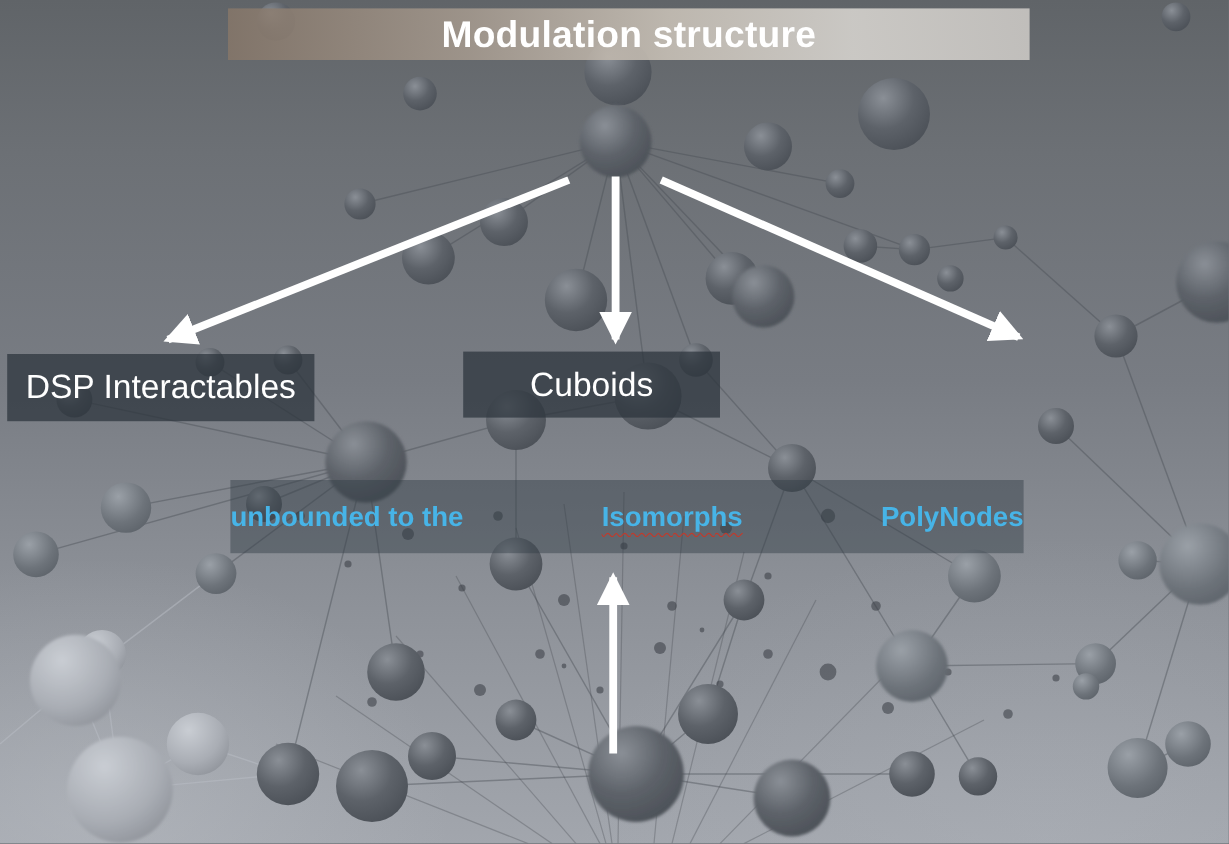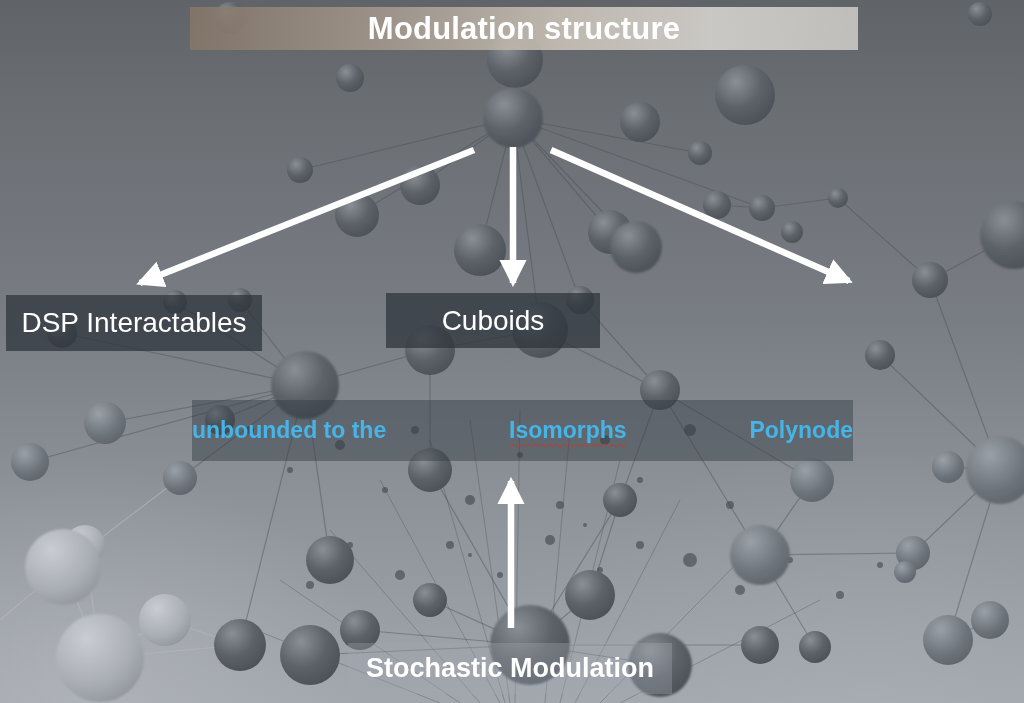--- a/index.html
+++ b/index.html
@@ -267,26 +267,23 @@
   <div class="box branch-box dsp-box">
     <span>DSP Interactables</span>
   </div>
   <div class="box branch-box cuboids-box">
     <span>Cuboids</span>
   </div>
 
   <div class="box unbounded-box">
     <span>unbounded to the</span>
     <span class="misspelled gap">Isomorphs</span>
-    <span class="gap">Polynode</span>
-  </div>
-
-  <div class="box stochastic-box">
-    <span>Stochastic Modulation</span>
-  </div>
+    <span class="gap">PolyNodes</span>
+  </div>
+
 
   <svg class="arrows" width="1024" height="703" viewBox="0 0 1024 703">
     <defs>
       <marker id="arw" viewBox="0 0 10 10" refX="8.5" refY="5" markerWidth="4.2" markerHeight="4.2" orient="auto-start-reverse">
         <path d="M0 0 L10 5 L0 10 Z" fill="#ffffff"></path>
       </marker>
     </defs>
     <g stroke="#ffffff" stroke-width="6.5" fill="none">
       <line x1="474" y1="150" x2="140" y2="283" marker-end="url(#arw)"></line>
       <line x1="513" y1="147" x2="513" y2="283" marker-end="url(#arw)"></line>

